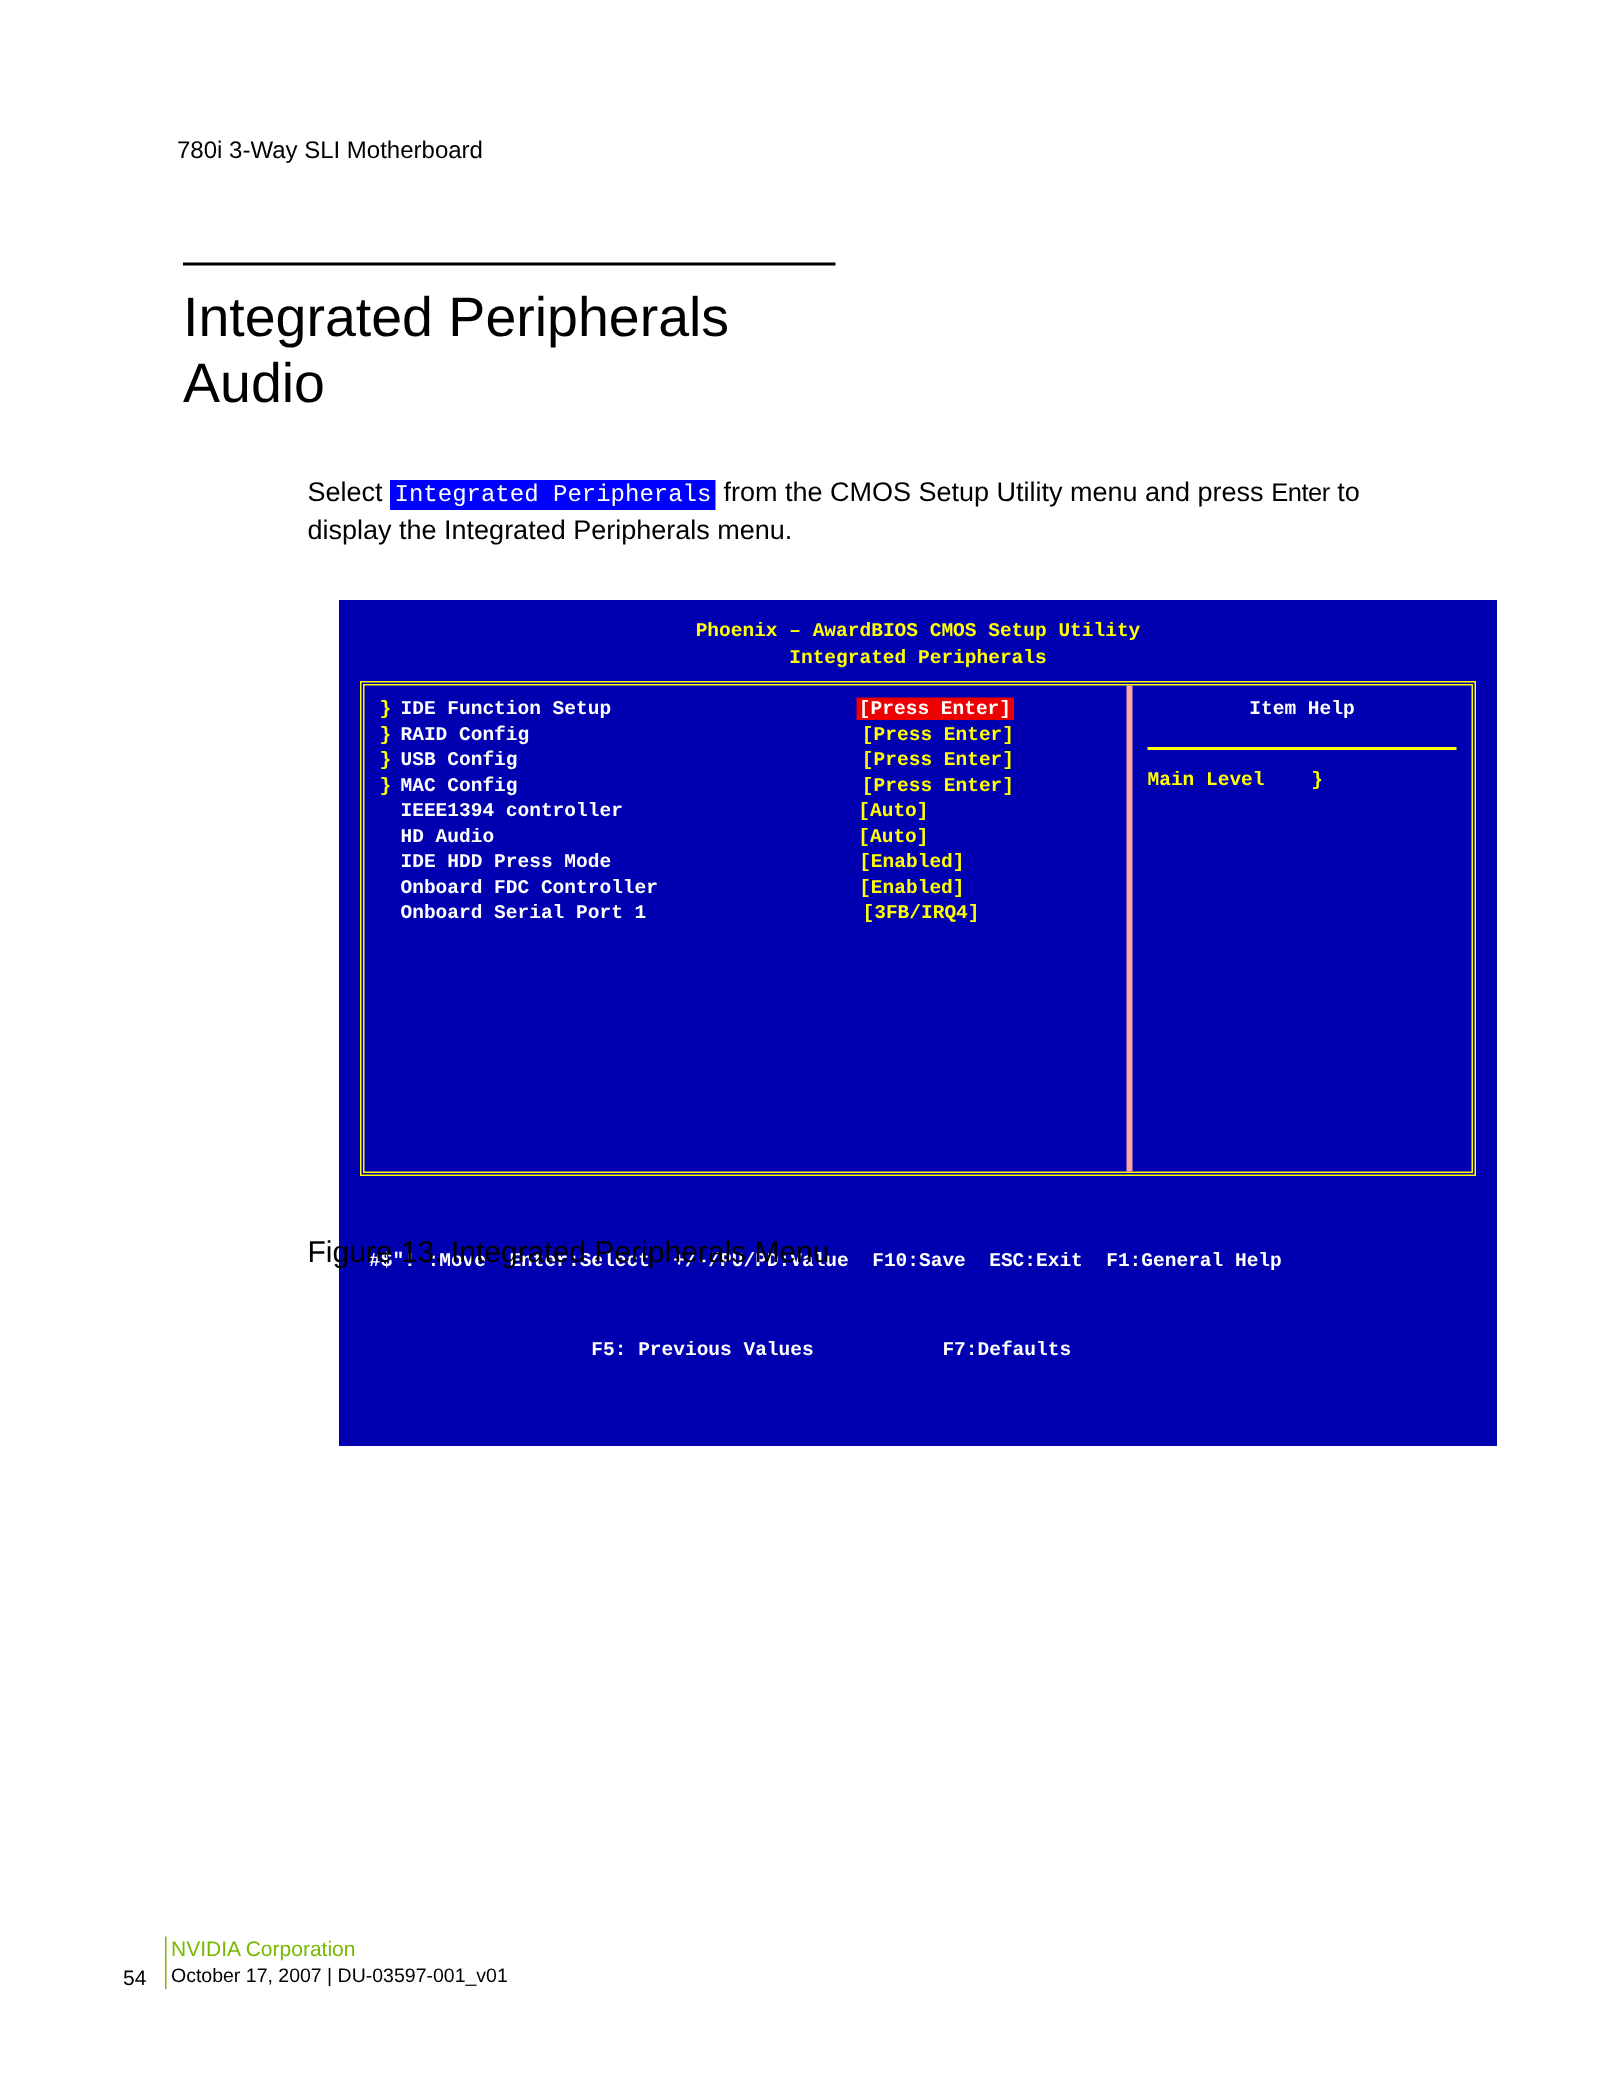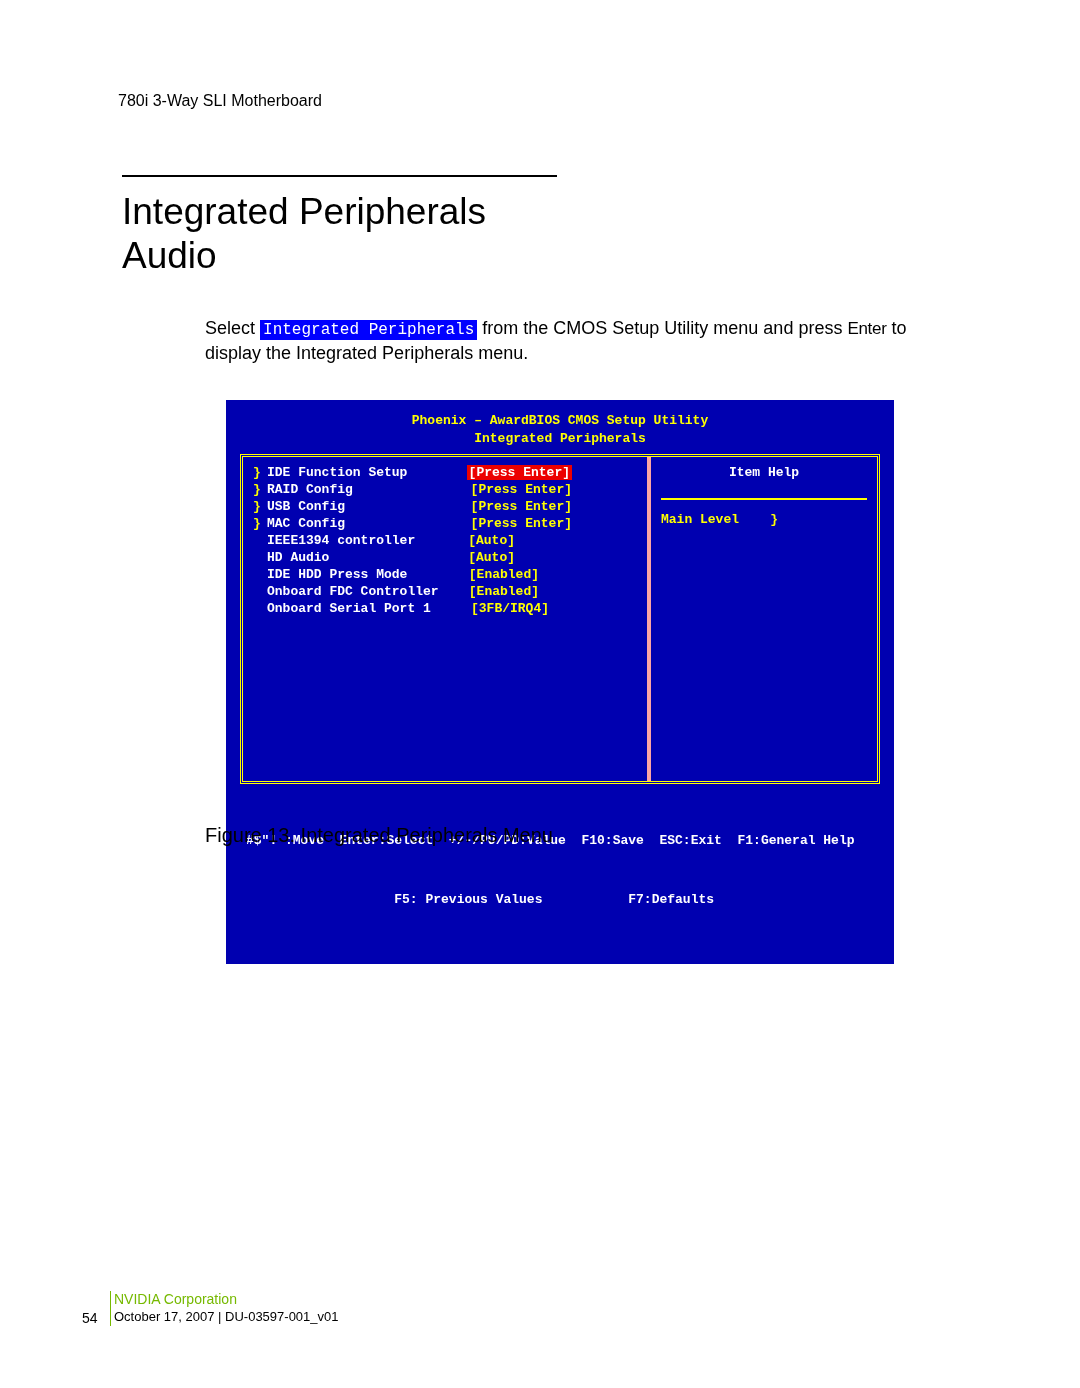--- a/index.html
+++ b/index.html
@@ -52,21 +52,21 @@
     }
     .enter-text {
       font-family: Liberation Sans, sans-serif;
       font-size: 17px;
       letter-spacing: -0.3px;
     }
     .bios-box {
       position: absolute;
       top: 400px;
       left: 226px;
-      width: 668px;
+      width: 772px;
       background: #0000b0;
       border: 2px solid #0000b0;
       font-family: 'Courier New', monospace;
       font-size: 13px;
       font-weight: bold;
     }
     .bios-header {
       text-align: center;
       color: #ffff00;
       padding: 10px 0 6px 0;

